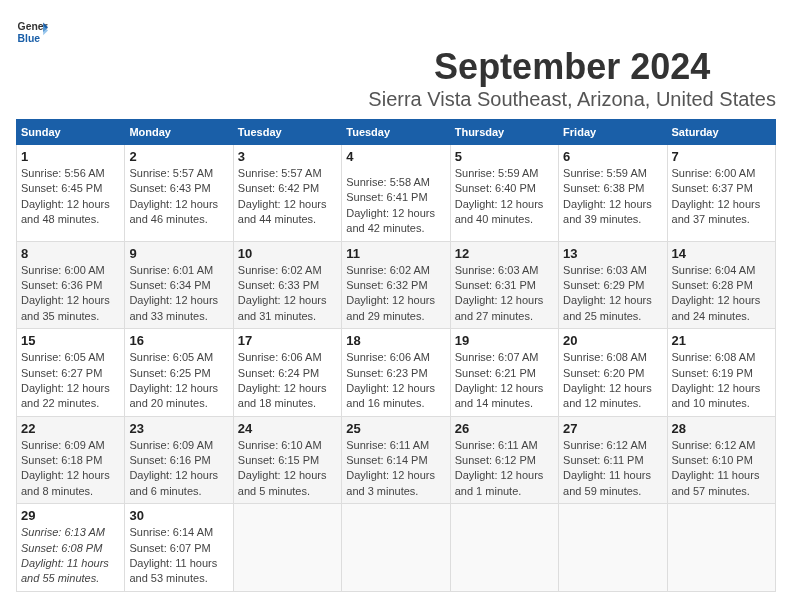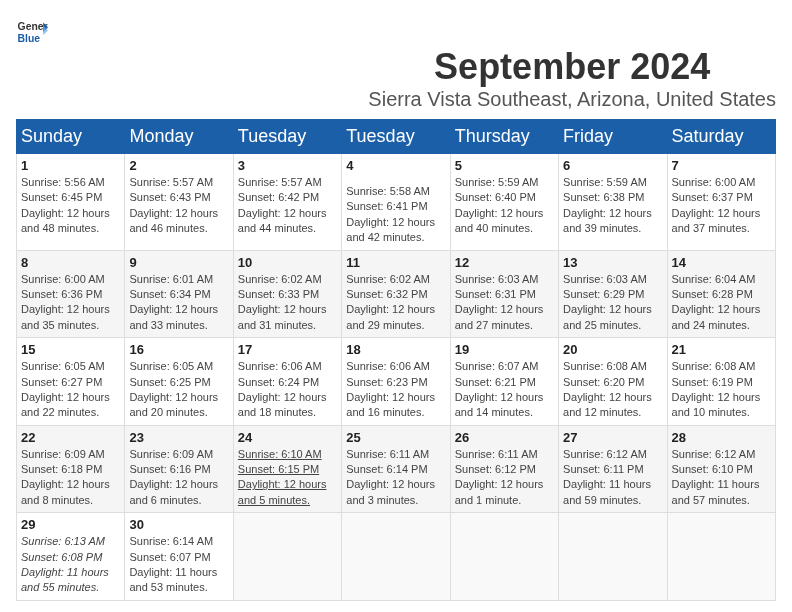--- a/index.html
+++ b/index.html
@@ -43,22 +43,22 @@
       border-collapse: collapse;
       font-size: 11px;
     }
     thead tr {
       background: #1a5fa8;
       color: #fff;
     }
     thead th {
       padding: 6px 4px;
       text-align: left;
-      font-size: 18px;
-      font-weight: 400;
+      font-size: 11px;
+      font-weight: 700;
       border: 1px solid #1a5fa8;
     }
     tbody tr {
       border-bottom: 1px solid #ccc;
     }
     tbody td {
       padding: 4px 4px;
       vertical-align: top;
       border: 1px solid #ddd;
       height: 80px;
@@ -277,21 +277,21 @@
         </td>
         <td>
           <span class="day-num">23</span>
           <div class="day-info" style="white-space: pre-line;">Sunrise: 6:09 AM
 Sunset: 6:16 PM
 Daylight: 12 hours
 and 6 minutes.</div>
         </td>
         <td>
           <span class="day-num">24</span>
-          <div class="day-info" style="white-space: pre-line; text-decoration: underline;">Sunrise: 6:10 AM
+          <div class="day-info" style="white-space: pre-line;">Sunrise: 6:10 AM
 Sunset: 6:15 PM
 Daylight: 12 hours
 and 5 minutes.</div>
         </td>
         <td>
           <span class="day-num">25</span>
           <div class="day-info" style="white-space: pre-line;">Sunrise: 6:11 AM
 Sunset: 6:14 PM
 Daylight: 12 hours
 and 3 minutes.</div>

